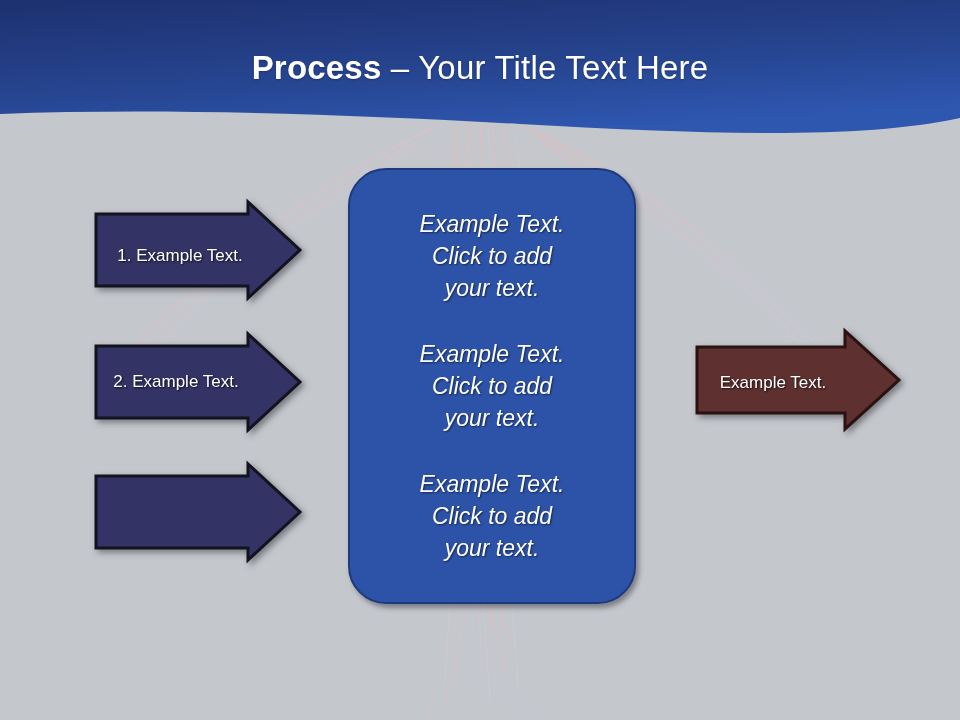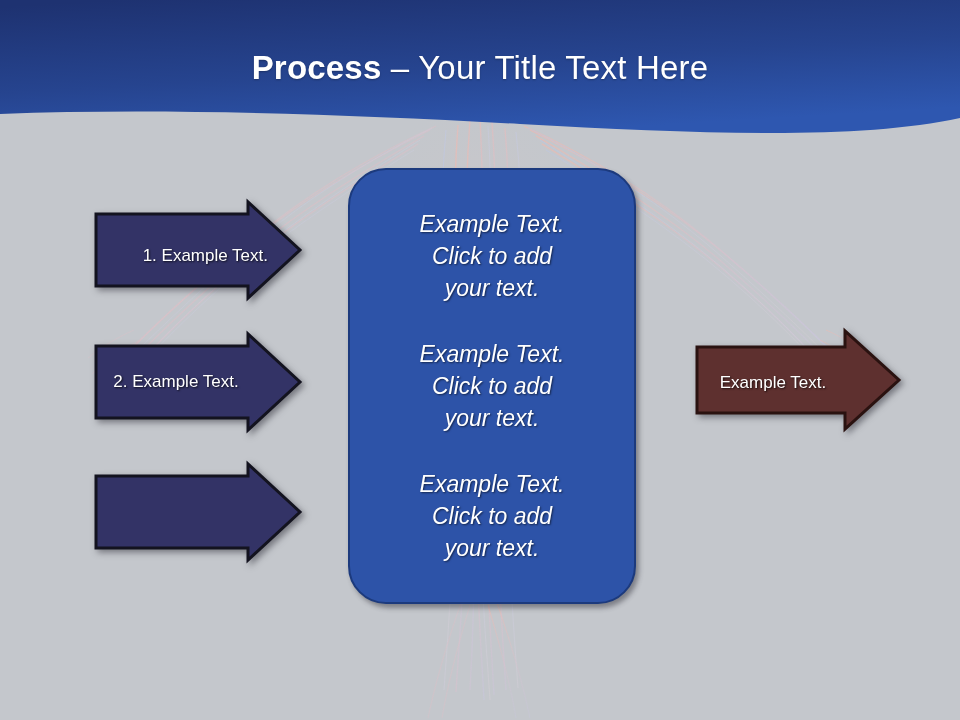--- a/index.html
+++ b/index.html
@@ -190,21 +190,21 @@
       </linearGradient>
     </defs>
     <path d="M0 0 L960 0 L960 118 C 860 140, 700 134, 520 124 C 340 114, 160 108, 0 114 Z" fill="url(#hdrGrad)"></path>
   </svg>
 
   <div id="title-text"><span class="bold-part">Process</span><span class="light-part"> – Your Title Text Here</span></div>
 
   <svg class="arrow-shape" style="left:92px; top:198px;" width="212" height="104" viewBox="0 0 212 104" xmlns="http://www.w3.org/2000/svg">
     <path d="M4 16 L156 16 L156 4 L208 52 L156 100 L156 88 L4 88 Z" fill="#333366" stroke="#13131f" stroke-width="3" stroke-linejoin="miter"></path>
   </svg>
-  <div class="arrow-label" style="left:108px; top:246px; width:160px;text-align:right;">1. Example Text.</div>
+  <div class="arrow-label" style="left:100px; top:246px; width:160px;">1. Example Text.</div>
 
   <svg class="arrow-shape" style="left:92px; top:330px;" width="212" height="104" viewBox="0 0 212 104" xmlns="http://www.w3.org/2000/svg">
     <path d="M4 16 L156 16 L156 4 L208 52 L156 100 L156 88 L4 88 Z" fill="#333366" stroke="#13131f" stroke-width="3" stroke-linejoin="miter"></path>
   </svg>
   <div class="arrow-label" style="left:96px; top:372px; width:160px;">2. Example Text.</div>
 
   <svg class="arrow-shape" style="left:92px; top:460px;" width="212" height="104" viewBox="0 0 212 104" xmlns="http://www.w3.org/2000/svg">
     <path d="M4 16 L156 16 L156 4 L208 52 L156 100 L156 88 L4 88 Z" fill="#333366" stroke="#13131f" stroke-width="3" stroke-linejoin="miter"></path>
   </svg>
 

